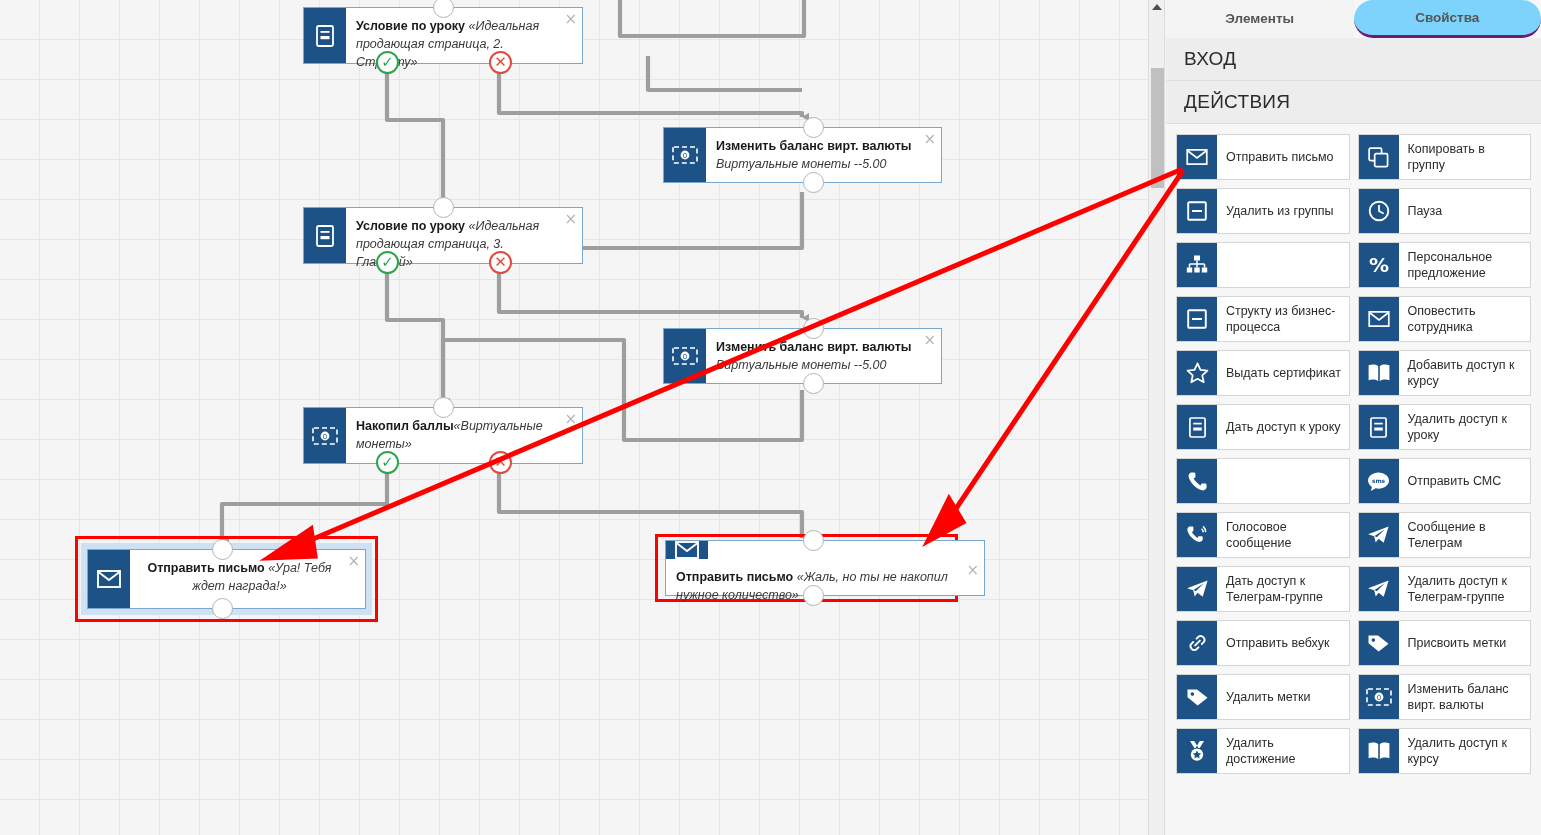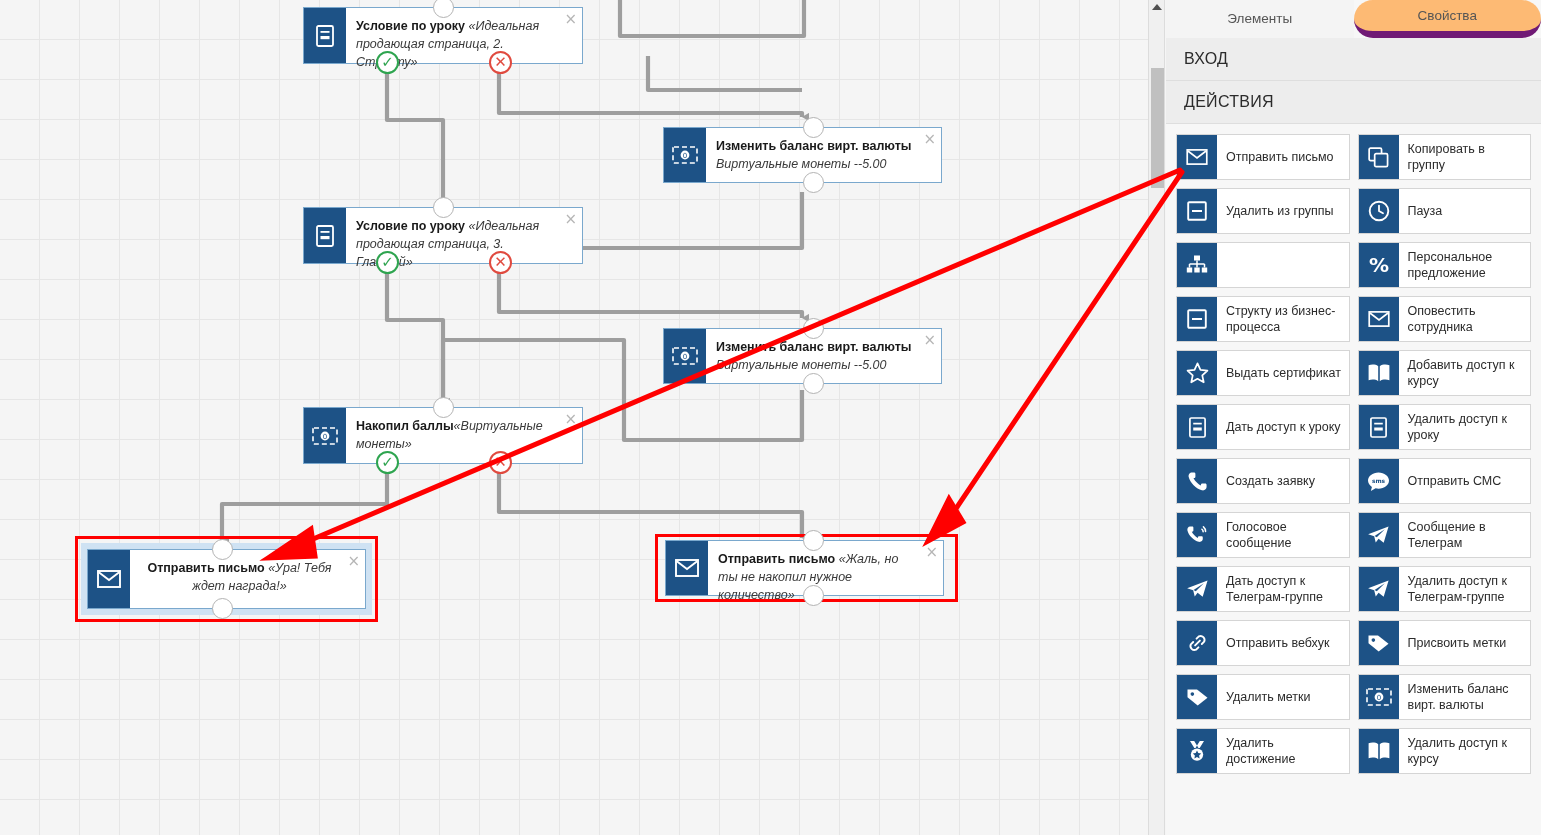--- a/index.html
+++ b/index.html
@@ -95,34 +95,34 @@
   #vscroll .thumb {
     position: absolute; left: 2px; top: 68px; width: 13px; height: 120px;
     background: #c0c0c0;
   }
 
   
   #panel {
     position: absolute; left: 1166px; top: 0; width: 375px; height: 835px;
     background: #f7f7f7; overflow: hidden;
   }
-  #tabs { display: flex; height: 38px; }
+  #tabs { display: flex; height: 38px; font-weight: bold; }
   .tab {
     flex: 1; display: flex; align-items: center; justify-content: center;
     font-size: 13.5px; color: #555;
     border-bottom: 1px solid #dcdcdc;
     cursor: pointer;
   }
   .tab.active { background: #f4f4f4; border-bottom: 1px solid #f4f4f4; }
-  .tab.inactive { background: #fdba74; border-bottom: 7px solid #701a75; border-radius: 19px; }
+  .tab.inactive { background: #7dd3fc; border-bottom: 3px solid #701a75; border-radius: 19px; }
 
   .section-hd {
     height: 43px; display: flex; align-items: center;
     padding-left: 18px;
-    font-size: 16px; color: #2b2b2b;
+    font-size: 19px; color: #2b2b2b;
     background: #ededed;
     border-bottom: 1px solid #dedede;
     letter-spacing: .3px;
   }
   #grid {
     padding: 10px 10px 0 10px;
     display: grid;
     grid-template-columns: 1fr 1fr;
     gap: 8px 8px;
   }
@@ -277,21 +277,21 @@
       </div>
       <div class="node-body">
         <b>Отправить письмо </b><i>«Ура! Тебя ждет награда!»</i>
         <span class="node-close">×</span>
       </div>
       <div class="port top" style="left:124px;"></div>
       <div class="port bot" style="left:124px;"></div>
     </div>
 
     <div class="hl-box" style="left:655px; top:534px; width:303px; height:68px;"></div>
-    <div class="node" style="left:665px; top:540px; width:279px; height:56px;">
+    <div class="node" style="left:665px; top:540px; width:320px; height:56px;flex-direction:column;">
       <div class="node-ico">
         <svg width="24" height="18" viewBox="0 0 24 18">
             <rect x="1" y="1" width="22" height="16" fill="none" stroke="#fff" stroke-width="1.9"></rect>
             <path d="M1.8,2.2 L12,10 L22.2,2.2" fill="none" stroke="#fff" stroke-width="1.9"></path>
           </svg>
       </div>
       <div class="node-body">
         <b>Отправить письмо </b><i>«Жаль, но ты не накопил нужное количество»</i>
         <span class="node-close">×</span>
       </div>
@@ -439,21 +439,20 @@
         </div>
         <div class="act-lbl">Удалить доступ к уроку</div>
       </div>
 
       <div class="act">
         <div class="act-ico">
           <svg width="21" height="21" viewBox="0 0 22 22">
               <path d="M5.2,1.5 C3,1.5 1.2,3.6 1.8,6.4 C3,12.2 9.8,19 15.6,20.2 C18.4,20.8 20.5,19 20.5,16.8 L20.5,14.6 C20.5,13.8 19.9,13.2 19.1,13.2 L16,13.2 C15.2,13.2 14.6,13.8 14.6,14.6 L14.6,15.2 C11.8,14 8,10.2 6.8,7.4 L7.4,7.4 C8.2,7.4 8.8,6.8 8.8,6 L8.8,2.9 C8.8,2.1 8.2,1.5 7.4,1.5 Z" fill="#fff"></path>
             </svg>
         </div>
-        <div class="act-lbl">Создать заявку</div>
       </div>
 
       <div class="act">
         <div class="act-ico">
           <svg width="23" height="21" viewBox="0 0 24 22">
               <path d="M12,1.5 C5.9,1.5 1,5.3 1,10 C1,12.7 2.6,15.1 5.1,16.7 L4,21 L9,18.2 C10,18.4 11,18.5 12,18.5 C18.1,18.5 23,14.7 23,10 C23,5.3 18.1,1.5 12,1.5 Z" fill="#fff"></path>
               <text x="12" y="12.5" font-size="6.2" font-weight="bold" text-anchor="middle" fill="#1d5286" font-family="DejaVu Sans">sms</text>
             </svg>
         </div>
         <div class="act-lbl">Отправить СМС</div>

